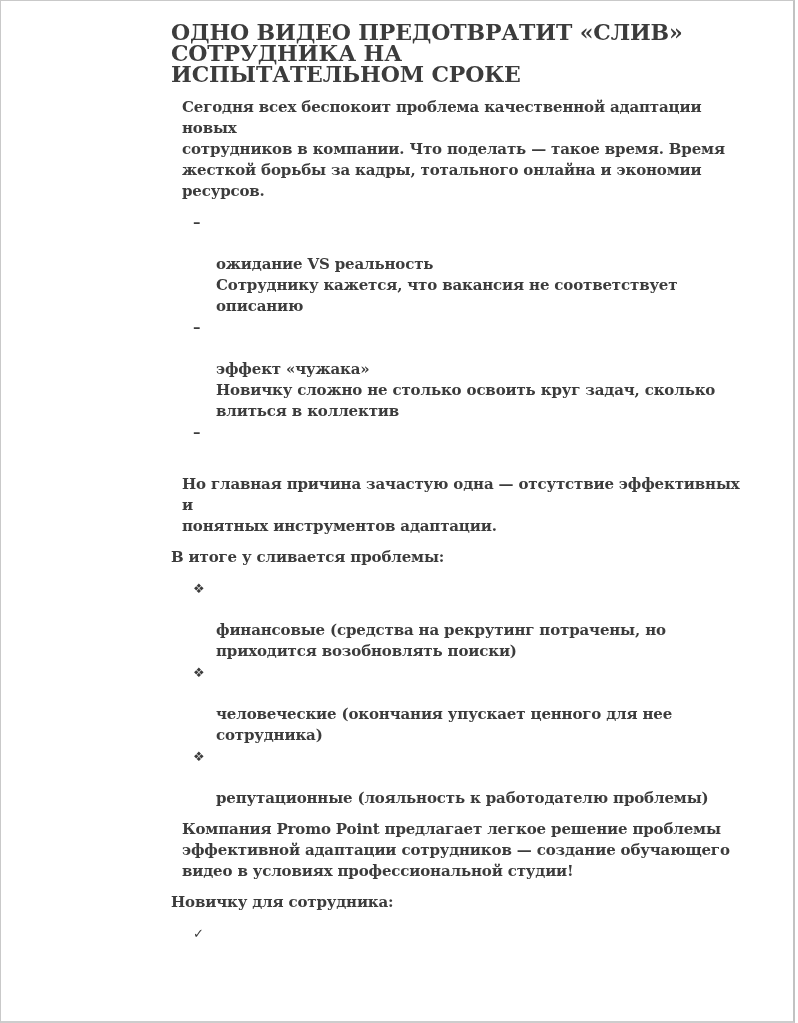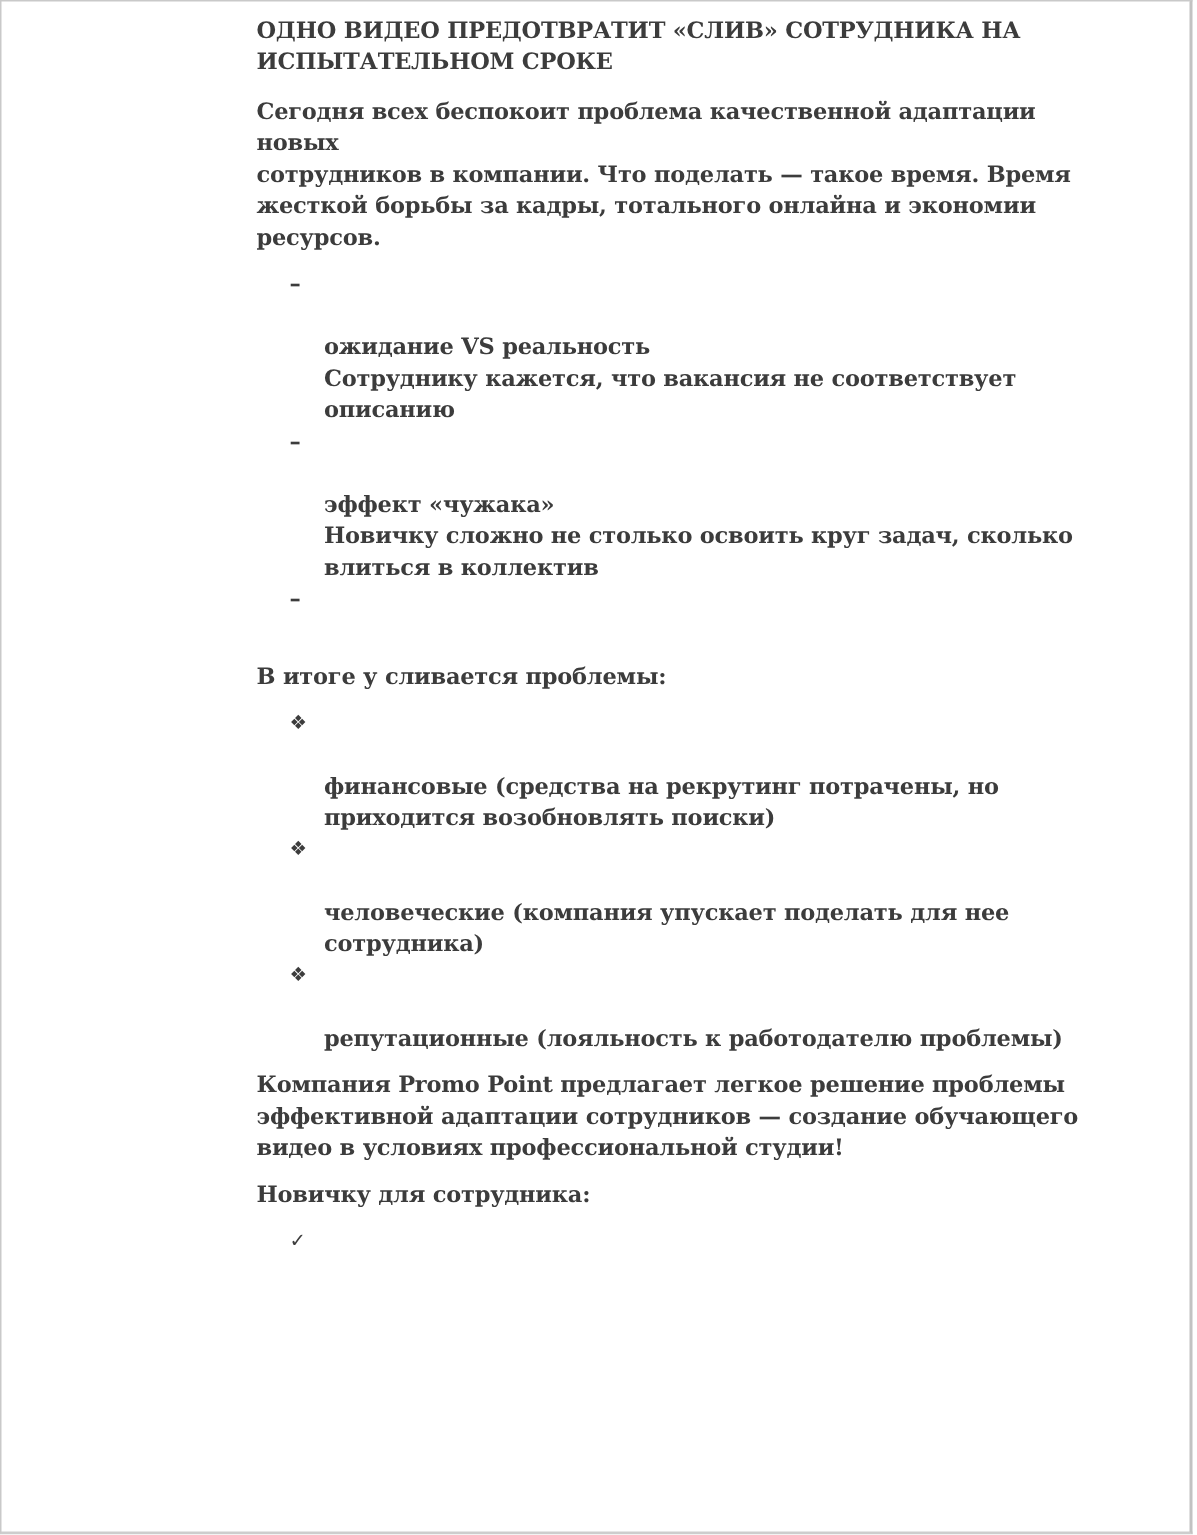--- a/index.html
+++ b/index.html
@@ -21,27 +21,27 @@
   }
   .content{
     position:absolute;
     left:170px;
     top:9px;
     width:575px;
     font-size:15px;
     line-height:21px;
   }
   .title{
-    font-size:15px;
+    font-size:22px;
     line-height:21px;
-    margin:0 0 12px 0;
+    margin:12px 0 12px 0;
     white-space:pre-line;
   }
   .p{
-    margin:0 0 10px 0;
+    margin:0 0 10px 11px;
     white-space:pre-line;
   }
   .label{
     margin:0 0 10px 0;
     white-space:pre-line;
   }
   .list{margin:0 0 10px 0;}
   .li{
     position:relative;
     padding-left:45px;
@@ -88,32 +88,34 @@
         <span class="bullet dash">–</span>
         <span class="li-text">эффект «чужака»
 Новичку сложно не столько освоить круг задач, сколько
 влиться в коллектив</span>
       </div>
       <div class="li">
         <span class="bullet dash">–</span>
       </div>
     </div>
 
+    <div class="p">Но главная причина зачастую одна — отсутствие эффективных и
+понятных инструментов адаптации.</div>
 
     <div class="label">В итоге у сливается проблемы:</div>
 
     <div class="list">
       <div class="li">
         <span class="bullet">❖</span>
         <span class="li-text">финансовые (средства на рекрутинг потрачены, но
 приходится возобновлять поиски)</span>
       </div>
       <div class="li">
         <span class="bullet">❖</span>
-        <span class="li-text">человеческие (компания упускает поделать для нее
+        <span class="li-text">человеческие (окончания упускает ценного для нее
 сотрудника)</span>
       </div>
       <div class="li">
         <span class="bullet">❖</span>
         <span class="li-text">репутационные (лояльность к работодателю проблемы)</span>
       </div>
     </div>
 
     <div class="p">Компания Promo Point предлагает легкое решение проблемы
 эффективной адаптации сотрудников — создание обучающего

